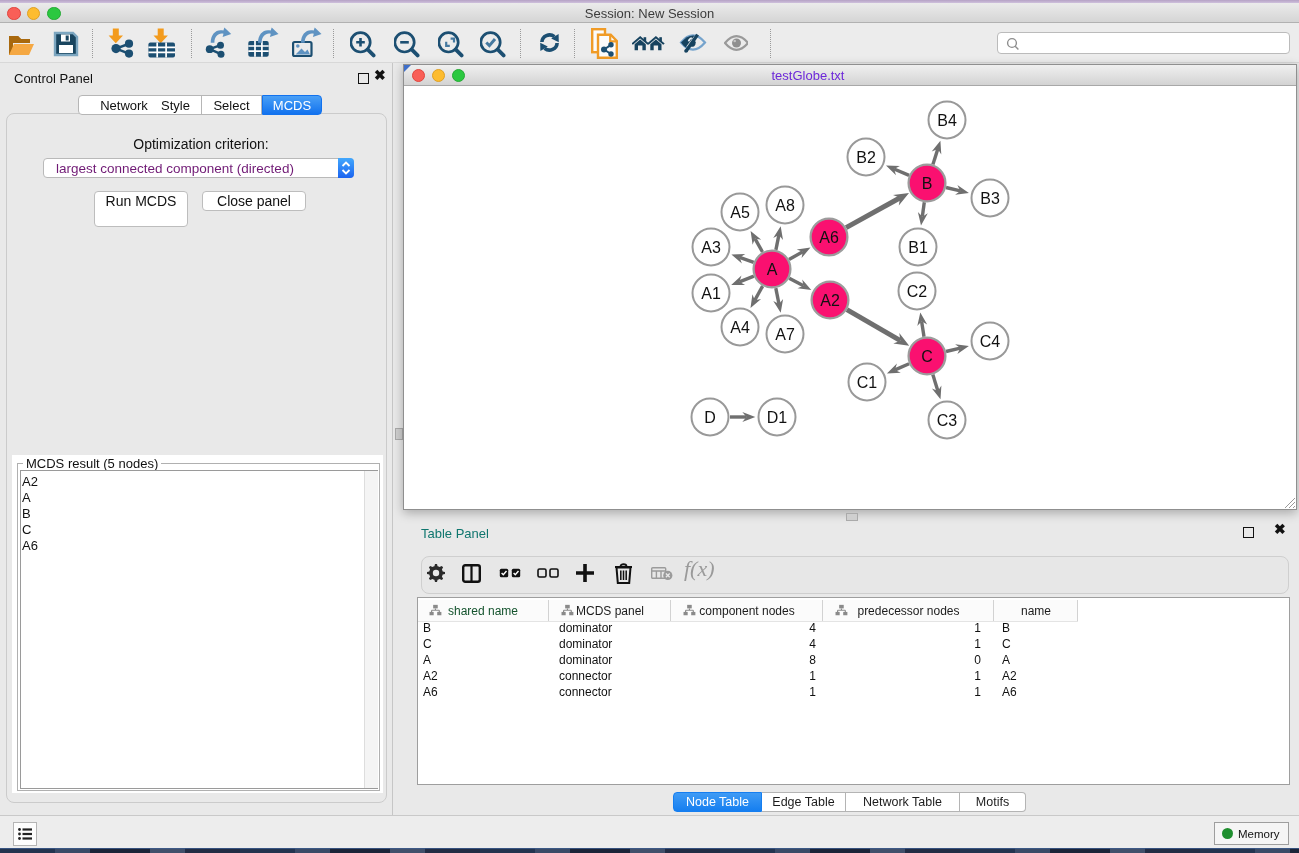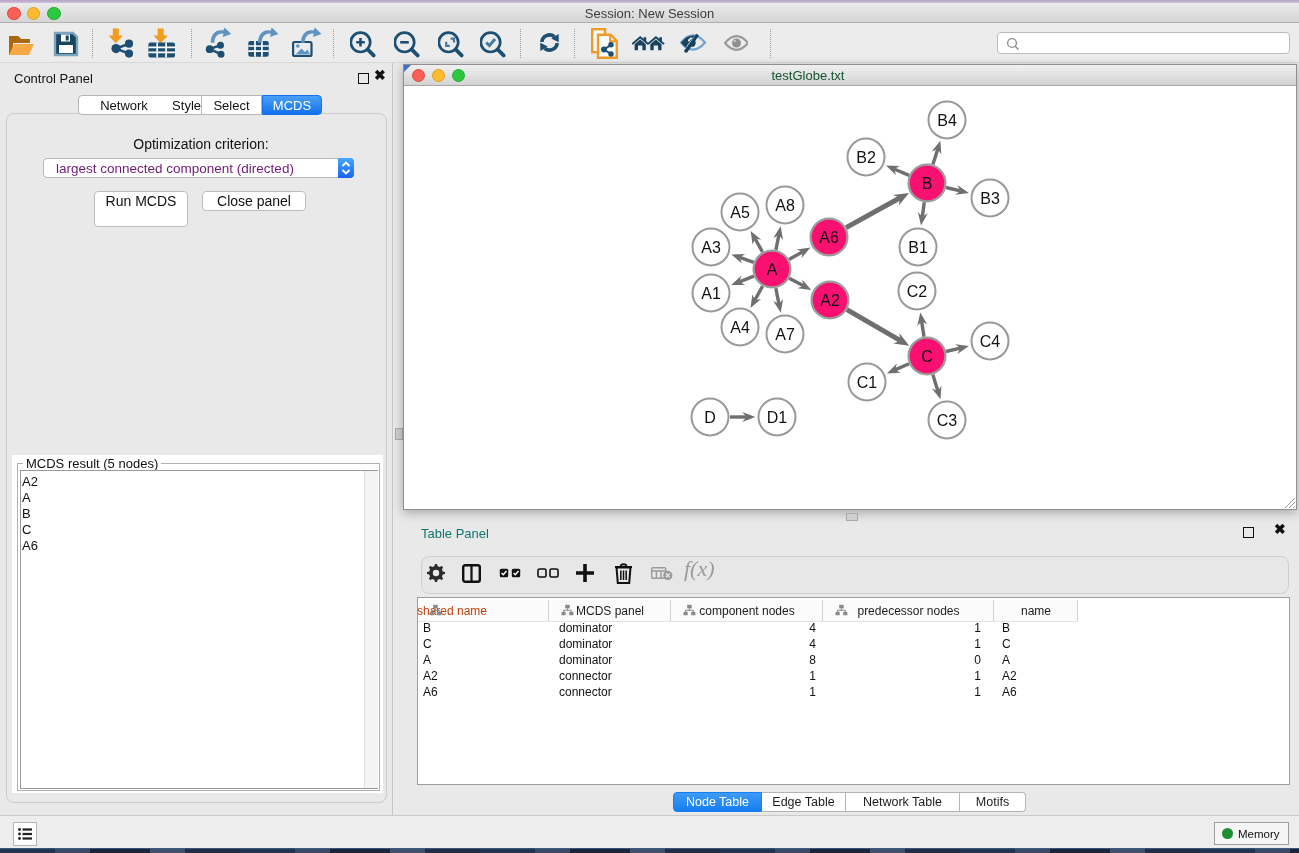--- a/index.html
+++ b/index.html
@@ -119,21 +119,21 @@
 
 
 <div class="abs" style="left:0;top:63px;width:392px;height:752px;background:#e9e9e9;border-right:1px solid #c6c6c6"></div>
 <div class="abs" style="left:14px;top:71px;font-size:13px;color:#111">Control Panel</div>
 <div class="abs" style="left:358px;top:73px;width:9px;height:9px;border:1.6px solid #111"></div>
 <div class="abs" style="left:374px;top:67px;font-size:14px;font-weight:bold;color:#111">✖</div>
 
 <div class="abs" style="left:6px;top:113px;width:379px;height:688px;border:1px solid #cbcbcb;border-radius:8px;background:#e9e9e9"></div>
 
 <div class="abs" style="left:78px;top:95px;width:92px;height:20px;background:#fff;border:1px solid #b6b6b6;border-radius:4px 0 0 4px;box-sizing:border-box;font-size:13px;text-align:center;line-height:19px;color:#111">Network</div>
-<div class="abs" style="left:150px;top:95px;width:52px;height:20px;background:#fff;border:1px solid #b6b6b6;border-left:none;box-sizing:border-box;font-size:13px;text-align:right;line-height:19px;color:#111">Style</div>
+<div class="abs" style="left:150px;top:95px;width:52px;height:20px;background:#fff;border:1px solid #b6b6b6;border-left:none;box-sizing:border-box;font-size:13px;text-align:center;line-height:19px;color:#111">Style</div>
 <div class="abs" style="left:202px;top:95px;width:60px;height:20px;background:#fff;border:1px solid #b6b6b6;border-left:none;box-sizing:border-box;font-size:13px;text-align:center;line-height:19px;color:#111">Select</div>
 <div class="abs" style="left:262px;top:95px;width:60px;height:20px;background:linear-gradient(#4aa0f6,#1272ee);border:1px solid #1272ee;border-radius:0 4px 4px 0;box-sizing:border-box;font-size:13px;text-align:center;line-height:19px;color:#fff">MCDS</div>
 
 <div class="abs" style="left:16px;top:136px;width:370px;text-align:center;font-size:14px;color:#111">Optimization criterion:</div>
 <div class="abs" style="left:43px;top:158px;width:311px;height:20px;background:#fff;border:1px solid #b9b9b9;border-radius:4px;box-sizing:border-box"></div>
 <div class="abs" style="left:56px;top:161px;font-size:13.5px;color:#701a75">largest connected component (directed)</div>
 <div class="abs" style="left:338px;top:158px;width:16px;height:20px;background:linear-gradient(#43a8fd,#1a63f0);border-radius:0 4px 4px 0;box-sizing:border-box"></div>
 <svg class="abs" style="left:341px;top:161px" width="10" height="14" viewBox="0 0 10 14">
     <path d="M1.5 5 L5 1.5 L8.5 5 M1.5 9 L5 12.5 L8.5 9" stroke="#fff" stroke-width="1.8" fill="none"></path>
   </svg>
@@ -152,21 +152,21 @@
 
 
 <div class="abs" style="left:403px;top:64px;width:894px;height:446px;background:#fff;border:1px solid #8f8f8f;box-sizing:border-box;box-shadow:0 3px 10px rgba(0,0,0,0.28)"></div>
 <div class="abs" style="left:404px;top:65px;width:892px;height:20px;background:linear-gradient(#f0f0f0,#d3d3d3);border-bottom:1px solid #a8a8a8"></div>
 <svg class="abs" style="left:404px;top:65px" width="7" height="7" viewBox="0 0 7 7">
     <path d="M0 0 L7 0 L0 7 Z" fill="#3f6fca"></path>
   </svg>
 <div class="abs" style="left:412px;top:69px;width:11px;height:11px;border-radius:50%;background:#f95f57;border:0.5px solid #e1453e"></div>
 <div class="abs" style="left:432px;top:69px;width:11px;height:11px;border-radius:50%;background:#fdbc2f;border:0.5px solid #e0a023"></div>
 <div class="abs" style="left:452px;top:69px;width:11px;height:11px;border-radius:50%;background:#2bc840;border:0.5px solid #25aa35"></div>
-<div class="abs" style="left:404px;top:68px;width:808px;text-align:center;font-size:13px;color:#14532d">testGlobe.txt</div>
+<div class="abs" style="left:404px;top:68px;width:808px;text-align:center;font-size:13px;color:#6d28d9">testGlobe.txt</div>
 <svg class="abs" style="left:404px;top:86px" width="892" height="423" viewBox="0 0 892 423">
     <line x1="349.7" y1="176.4" x2="335.7" y2="171.4" stroke="#6f6f6f" stroke-width="3.4"></line>
     <polygon points="327.4,168.4 341.3,168.1 335.7,171.4 337.9,177.5" fill="#6f6f6f"></polygon>
     <line x1="358.5" y1="166.0" x2="351.0" y2="152.6" stroke="#6f6f6f" stroke-width="3.4"></line>
     <polygon points="346.6,144.9 357.3,153.8 351.0,152.6 348.6,158.7" fill="#6f6f6f"></polygon>
     <line x1="371.9" y1="163.9" x2="374.9" y2="148.9" stroke="#6f6f6f" stroke-width="3.4"></line>
     <polygon points="376.7,140.3 379.0,154.0 374.9,148.9 369.2,152.0" fill="#6f6f6f"></polygon>
     <line x1="385.0" y1="173.5" x2="398.8" y2="165.7" stroke="#6f6f6f" stroke-width="3.4"></line>
     <polygon points="406.5,161.4 397.6,172.1 398.8,165.7 392.7,163.4" fill="#6f6f6f"></polygon>
     <line x1="349.9" y1="190.1" x2="335.4" y2="195.8" stroke="#6f6f6f" stroke-width="3.4"></line>
@@ -284,21 +284,21 @@
   </svg><svg style="position:absolute;left:651px;top:567px" width="22" height="13" viewBox="0 0 22 13">
     <rect x="0.7" y="0.7" width="14" height="10.6" rx="1" fill="none" stroke="#9b9b9b" stroke-width="1.4"></rect>
     <path d="M0.7 4 H14.7 M5.4 4 V11.3 M10 4 V11.3" stroke="#9b9b9b" stroke-width="1.4"></path>
     <circle cx="16.8" cy="8.4" r="4.6" fill="#9b9b9b"></circle>
     <path d="M14.9 6.5 L18.7 10.3 M18.7 6.5 L14.9 10.3" stroke="#e9e9e9" stroke-width="1.3"></path>
   </svg>
 <div class="abs" style="left:684px;top:556px;font-family:'Liberation Serif',serif;font-style:italic;font-size:22px;color:#9a9a9a">f(x)</div>
 
 <div class="abs" style="left:417px;top:597px;width:873px;height:188px;background:#fff;border:1px solid #9e9e9e;box-sizing:border-box"></div>
 <div class="abs" style="left:418px;top:600px;width:660px;height:21px;background:#fbfbfb;border-bottom:1px solid #e4e4e4"></div>
-<div style="position:absolute;left:417px;top:600px;width:132px;height:21px;border-right:1px solid #d2d2d2;box-sizing:border-box"></div><div style="position:absolute;left:417px;top:604px;width:132px;text-align:left;font-size:12px;color:#c2410c">shared name</div><svg style="position:absolute;left:429px;top:604px" width="13" height="12" viewBox="0 0 12.5 11.5">
+<div style="position:absolute;left:417px;top:600px;width:132px;height:21px;border-right:1px solid #d2d2d2;box-sizing:border-box"></div><div style="position:absolute;left:417px;top:604px;width:132px;text-align:center;font-size:12px;color:#14532d">shared name</div><svg style="position:absolute;left:429px;top:604px" width="13" height="12" viewBox="0 0 12.5 11.5">
     <g stroke="#8a8a8a" stroke-width="1.1" fill="none">
       <rect x="4" y="0.8" width="4.4" height="3.4" fill="#8a8a8a" stroke="none"></rect>
       <path d="M6.2 4.2 V6 M2.5 6 H9.9 M2.5 6 V7.6 M9.9 6 V7.6"></path>
       <rect x="0.5" y="7.6" width="4" height="3.2" fill="#8a8a8a" stroke="none"></rect>
       <rect x="7.9" y="7.6" width="4" height="3.2" fill="#8a8a8a" stroke="none"></rect>
     </g>
   </svg><div style="position:absolute;left:549px;top:600px;width:122px;height:21px;border-right:1px solid #d2d2d2;box-sizing:border-box"></div><div style="position:absolute;left:549px;top:604px;width:122px;text-align:center;font-size:12px;color:#1c1c1c">MCDS panel</div><svg style="position:absolute;left:561px;top:604px" width="13" height="12" viewBox="0 0 12.5 11.5">
     <g stroke="#8a8a8a" stroke-width="1.1" fill="none">
       <rect x="4" y="0.8" width="4.4" height="3.4" fill="#8a8a8a" stroke="none"></rect>
       <path d="M6.2 4.2 V6 M2.5 6 H9.9 M2.5 6 V7.6 M9.9 6 V7.6"></path>

